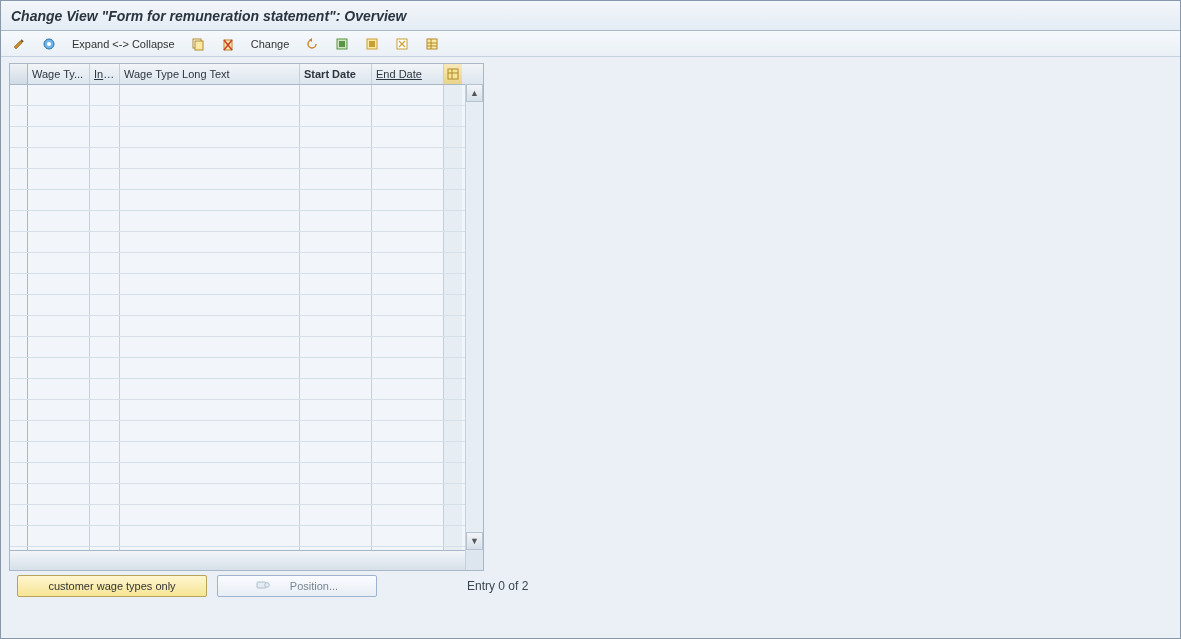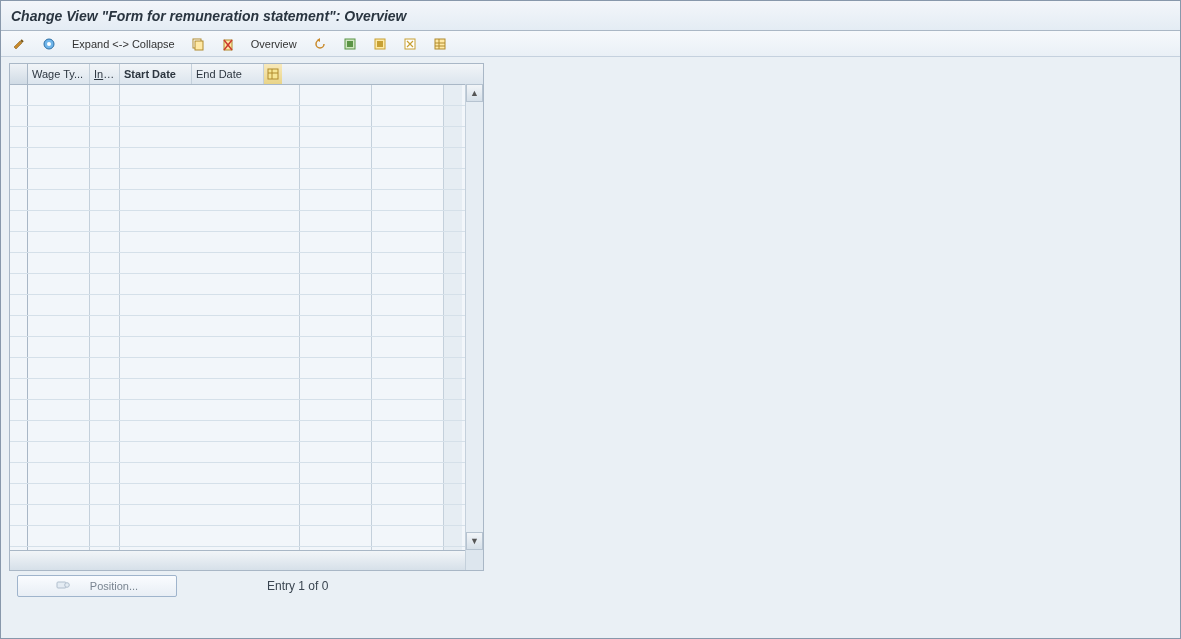--- a/index.html
+++ b/index.html
@@ -27,21 +27,21 @@
   .grid-header, .grid-row { display: flex; }
   .grid-header { background: linear-gradient(#f2f5f8,#dce5ee); border-bottom: 1px solid #a9b7c6; }
   .hc, .dc { border-right: 1px solid #c4d0db; height: 20px; line-height: 20px; padding: 0 4px; overflow: hidden; white-space: nowrap; text-overflow: ellipsis; font-size: 11px; color: #2d3640; }
   .hc { font-weight: normal; }
   .sel-col { width: 18px; padding: 0; background: linear-gradient(#f1f4f8,#d6e0e9); border-right: 1px solid #a9b7c6; }
   .hc.sel-col { background: linear-gradient(#eef2f6,#d0dbe5); }
   .col-wt   { width: 62px; }
   .col-inf  { width: 30px; text-decoration: underline; }
   .col-long { width: 180px; }
   .col-sd   { width: 72px; font-weight: bold; }
-  .col-ed   { width: 72px; }
+  .col-ed   { width: 72px; text-decoration: underline; }
   .col-cfg  { width: 18px; padding: 0; background: linear-gradient(#f8e9bb,#e9d488); border-right: none; display:flex; align-items:center; justify-content:center; }
   .grid-body { max-height: 468px; overflow: hidden; }
   .grid-row { background: #f2f6fa; border-bottom: 1px solid #d5e0e9; }
   .grid-row .dc { background: #f2f6fa; }
   .vscroll { position: absolute; right: 0; top: 20px; bottom: 20px; width: 18px; background: #e6edf3; border-left: 1px solid #c4d0db; }
   .vscroll .up, .vscroll .down { height: 18px; background: linear-gradient(#f2f5f8,#d6e0e9); border: 1px solid #b6c3d0; display:flex; align-items:center; justify-content:center; }
   .vscroll .down { position: absolute; bottom: 0; left:0; right:0; }
   .hscroll { position: absolute; bottom: 0; left: 0; right: 0; height: 20px; background: linear-gradient(#f2f5f8,#d6e0e9); border-top: 1px solid #a9b7c6; }
   .hscroll-corner { position:absolute; right:0; bottom:0; width:18px; height:20px; background:#dde6ee; border-left:1px solid #c4d0db; }
   .footer {
@@ -91,21 +91,21 @@
           <rect x="4" y="4" width="8" height="9" fill="#ffe9a6" stroke="#b08a2d"></rect>
         </svg>
     </span>
     <span class="tb-icon">
       <svg width="14" height="14">
           <rect x="3" y="3" width="8" height="10" fill="#ffe9a6" stroke="#b08a2d"></rect>
           <line x1="3" y1="3" x2="11" y2="13" stroke="#cc3a2f" stroke-width="1.5"></line>
           <line x1="11" y1="3" x2="3" y2="13" stroke="#cc3a2f" stroke-width="1.5"></line>
         </svg>
     </span>
-    <span class="tb-text">Overview</span>
+    <span class="tb-text">Change</span>
     <span class="tb-icon">
       <svg width="14" height="14">
           <path d="M11 7 A4 4 0 1 1 7 3" fill="none" stroke="#c98a2b" stroke-width="1.5"></path>
           <path d="M7 1 L7 5 L4 3 Z" fill="#c98a2b"></path>
         </svg>
     </span>
     <span class="tb-icon">
       <svg width="14" height="14">
           <rect x="2" y="2" width="10" height="10" fill="#cfe6c1" stroke="#5a9445"></rect>
           <rect x="4" y="4" width="6" height="6" fill="#5a9445"></rect>
@@ -135,20 +135,21 @@
 
   <div class="content">
     <span class="watermark">©www.tutorialkart.com</span>
 
     <div class="grid-wrap">
       <div class="grid">
         <div class="grid-header">
           <div class="hc sel-col"></div>
           <div class="hc col-wt">Wage Ty...</div>
           <div class="hc col-inf">Inf...</div>
+          <div class="hc col-long">Wage Type Long Text</div>
           <div class="hc col-sd">Start Date</div>
           <div class="hc col-ed">End Date</div>
           <div class="hc col-cfg">
             <svg width="12" height="12">
                 <rect x="1" y="1" width="10" height="10" fill="#f6e594" stroke="#b08a2d"></rect>
                 <line x1="1" y1="5" x2="11" y2="5" stroke="#b08a2d"></line>
                 <line x1="5" y1="1" x2="5" y2="11" stroke="#b08a2d"></line>
               </svg>
           </div>
         </div>
@@ -370,26 +371,27 @@
         <div class="down">
             <span class="arrow">▼</span>
           </div>
       </div>
       <div class="hscroll">
         <div class="hscroll-corner"></div>
       </div>
     </div>
 
     <div class="footer">
+      <button class="btn">customer wage types only</button>
       <button class="btn grey">
         <span class="kicon">
           <svg width="14" height="12">
               <rect x="1" y="3" width="9" height="6" rx="1" fill="#dfe8f1" stroke="#95a7ba"></rect>
               <circle cx="11" cy="6" r="2.3" fill="#dfe8f1" stroke="#95a7ba"></circle>
             </svg>
         </span>
         <span>Position...</span>
       </button>
-      <span class="entry-label">Entry 1 of 0</span>
+      <span class="entry-label">Entry 0 of 2</span>
     </div>
   </div>
 
 </div>
 
 </body></html>

